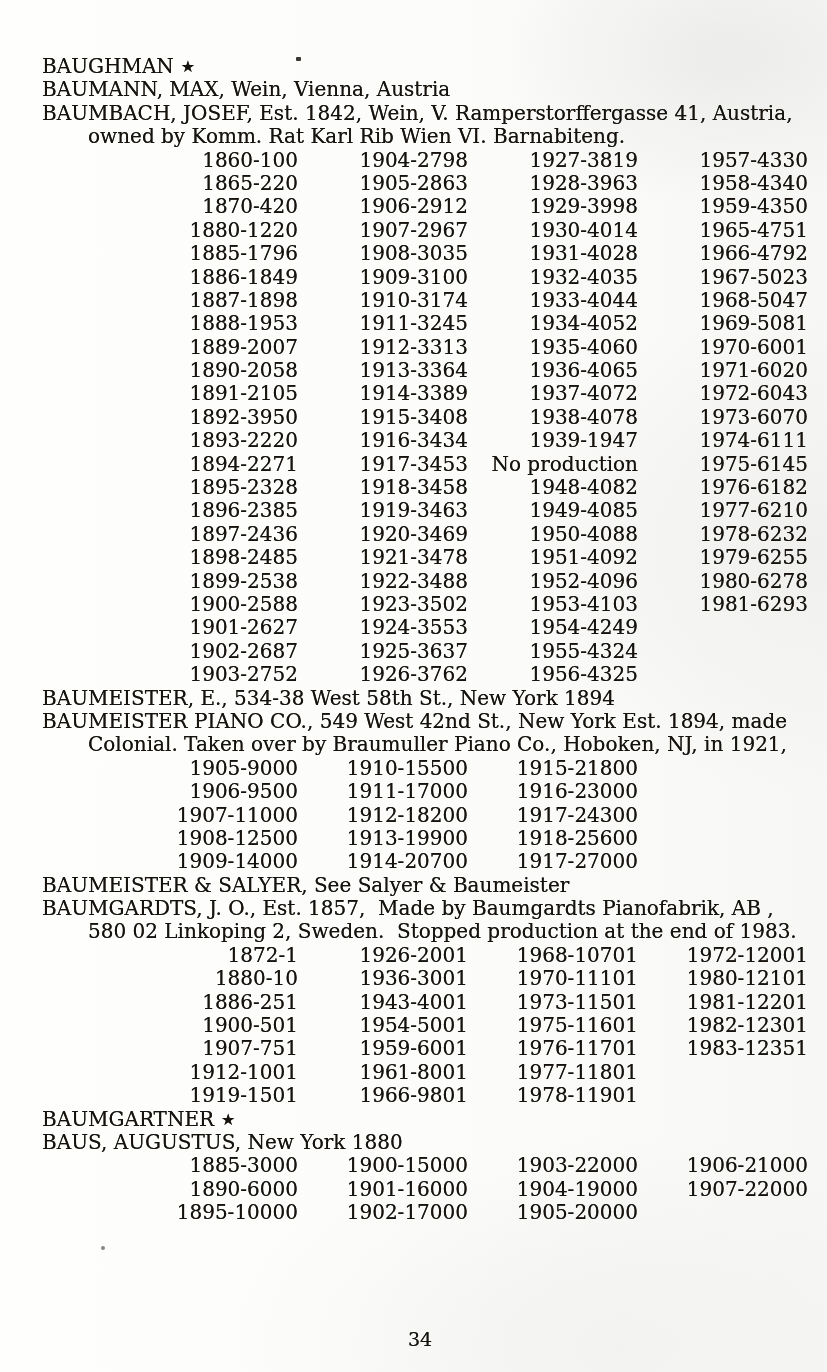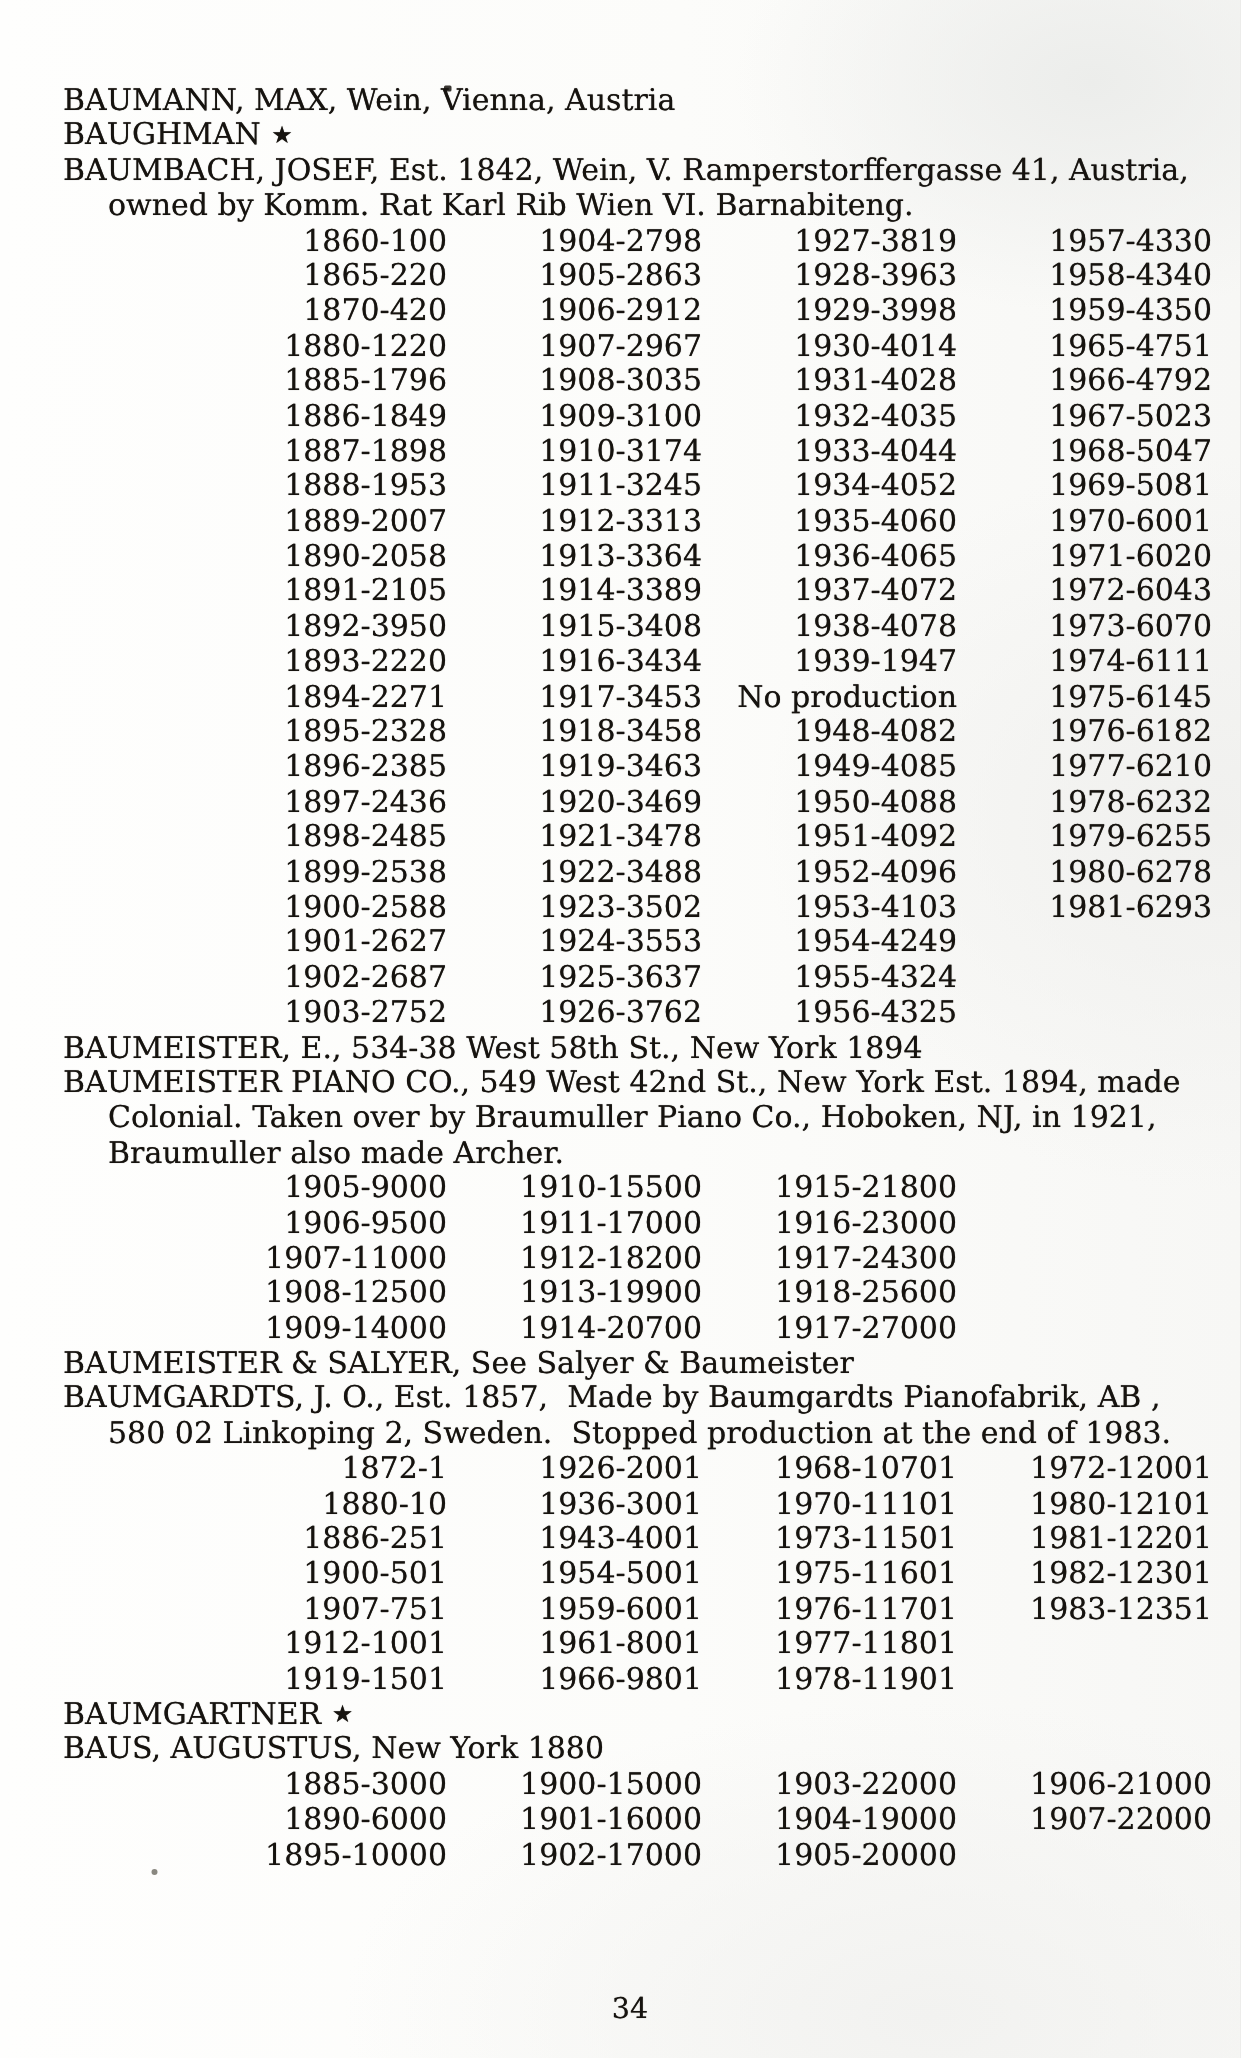--- a/index.html
+++ b/index.html
@@ -16,21 +16,21 @@
       radial-gradient(ellipse 560px 300px at 75% 98%, #f2f2f0 0%, rgba(242,242,240,0) 70%),
       linear-gradient(90deg, #fefefd 0%, #fcfcfa 55%, #f7f7f5 100%);
   }
   .content{position:absolute;left:42px;top:55px;right:10px;}
   .line{
     height:23.4px;line-height:23.4px;
     font-size:20px;
     white-space:pre;
     text-shadow:0 0 0.45px rgba(20,16,10,0.75);
   }
-  .cont{margin-left:30px;}
+  .cont{margin-left:46px;}
   .serial-table{display:flex;margin-left:86px;text-align:right;}
   .serial-col{width:170px;flex:0 0 170px;}
   .star{
     display:inline-block;
     font-size:16px;
     margin-left:7px;
     transform:translateY(-1px);
   }
   .page-number{
     position:absolute;
@@ -49,24 +49,24 @@
   }
 </style>
 </head>
 <body>
 
 <div class="page">
   <div class="mark-top"></div>
   <div class="mark-left"></div>
   <div class="content" id="entries">
       <div class="entry">
+        <div class="line heading"><span>BAUGHMAN</span><span class="star">★</span></div>
+      </div>
+      <div class="entry">
         <div class="line heading"><span>BAUMANN, MAX, Wein, Vienna, Austria</span></div>
-      </div>
-      <div class="entry">
-        <div class="line heading"><span>BAUGHMAN</span><span class="star">★</span></div>
       </div>
       <div class="entry">
         <div class="line heading"><span>BAUMBACH, JOSEF, Est. 1842, Wein, V. Ramperstorffergasse 41, Austria,</span></div>
         <div class="line cont">owned by Komm. Rat Karl Rib Wien VI. Barnabiteng.</div>
         <div class="serial-table">
           <div class="serial-col">
             <div class="line serial">1860-100</div>
             <div class="line serial">1865-220</div>
             <div class="line serial">1870-420</div>
             <div class="line serial">1880-1220</div>
@@ -163,21 +163,20 @@
             <div class="line serial">1981-6293</div>
           </div>
         </div>
       </div>
       <div class="entry">
         <div class="line heading"><span>BAUMEISTER, E., 534-38 West 58th St., New York 1894</span></div>
       </div>
       <div class="entry">
         <div class="line heading"><span>BAUMEISTER PIANO CO., 549 West 42nd St., New York Est. 1894, made</span></div>
         <div class="line cont">Colonial. Taken over by Braumuller Piano Co., Hoboken, NJ, in 1921,</div>
-        <div class="line cont">Braumuller also made Archer.</div>
         <div class="serial-table">
           <div class="serial-col">
             <div class="line serial">1905-9000</div>
             <div class="line serial">1906-9500</div>
             <div class="line serial">1907-11000</div>
             <div class="line serial">1908-12500</div>
             <div class="line serial">1909-14000</div>
           </div>
           <div class="serial-col">
             <div class="line serial">1910-15500</div>

